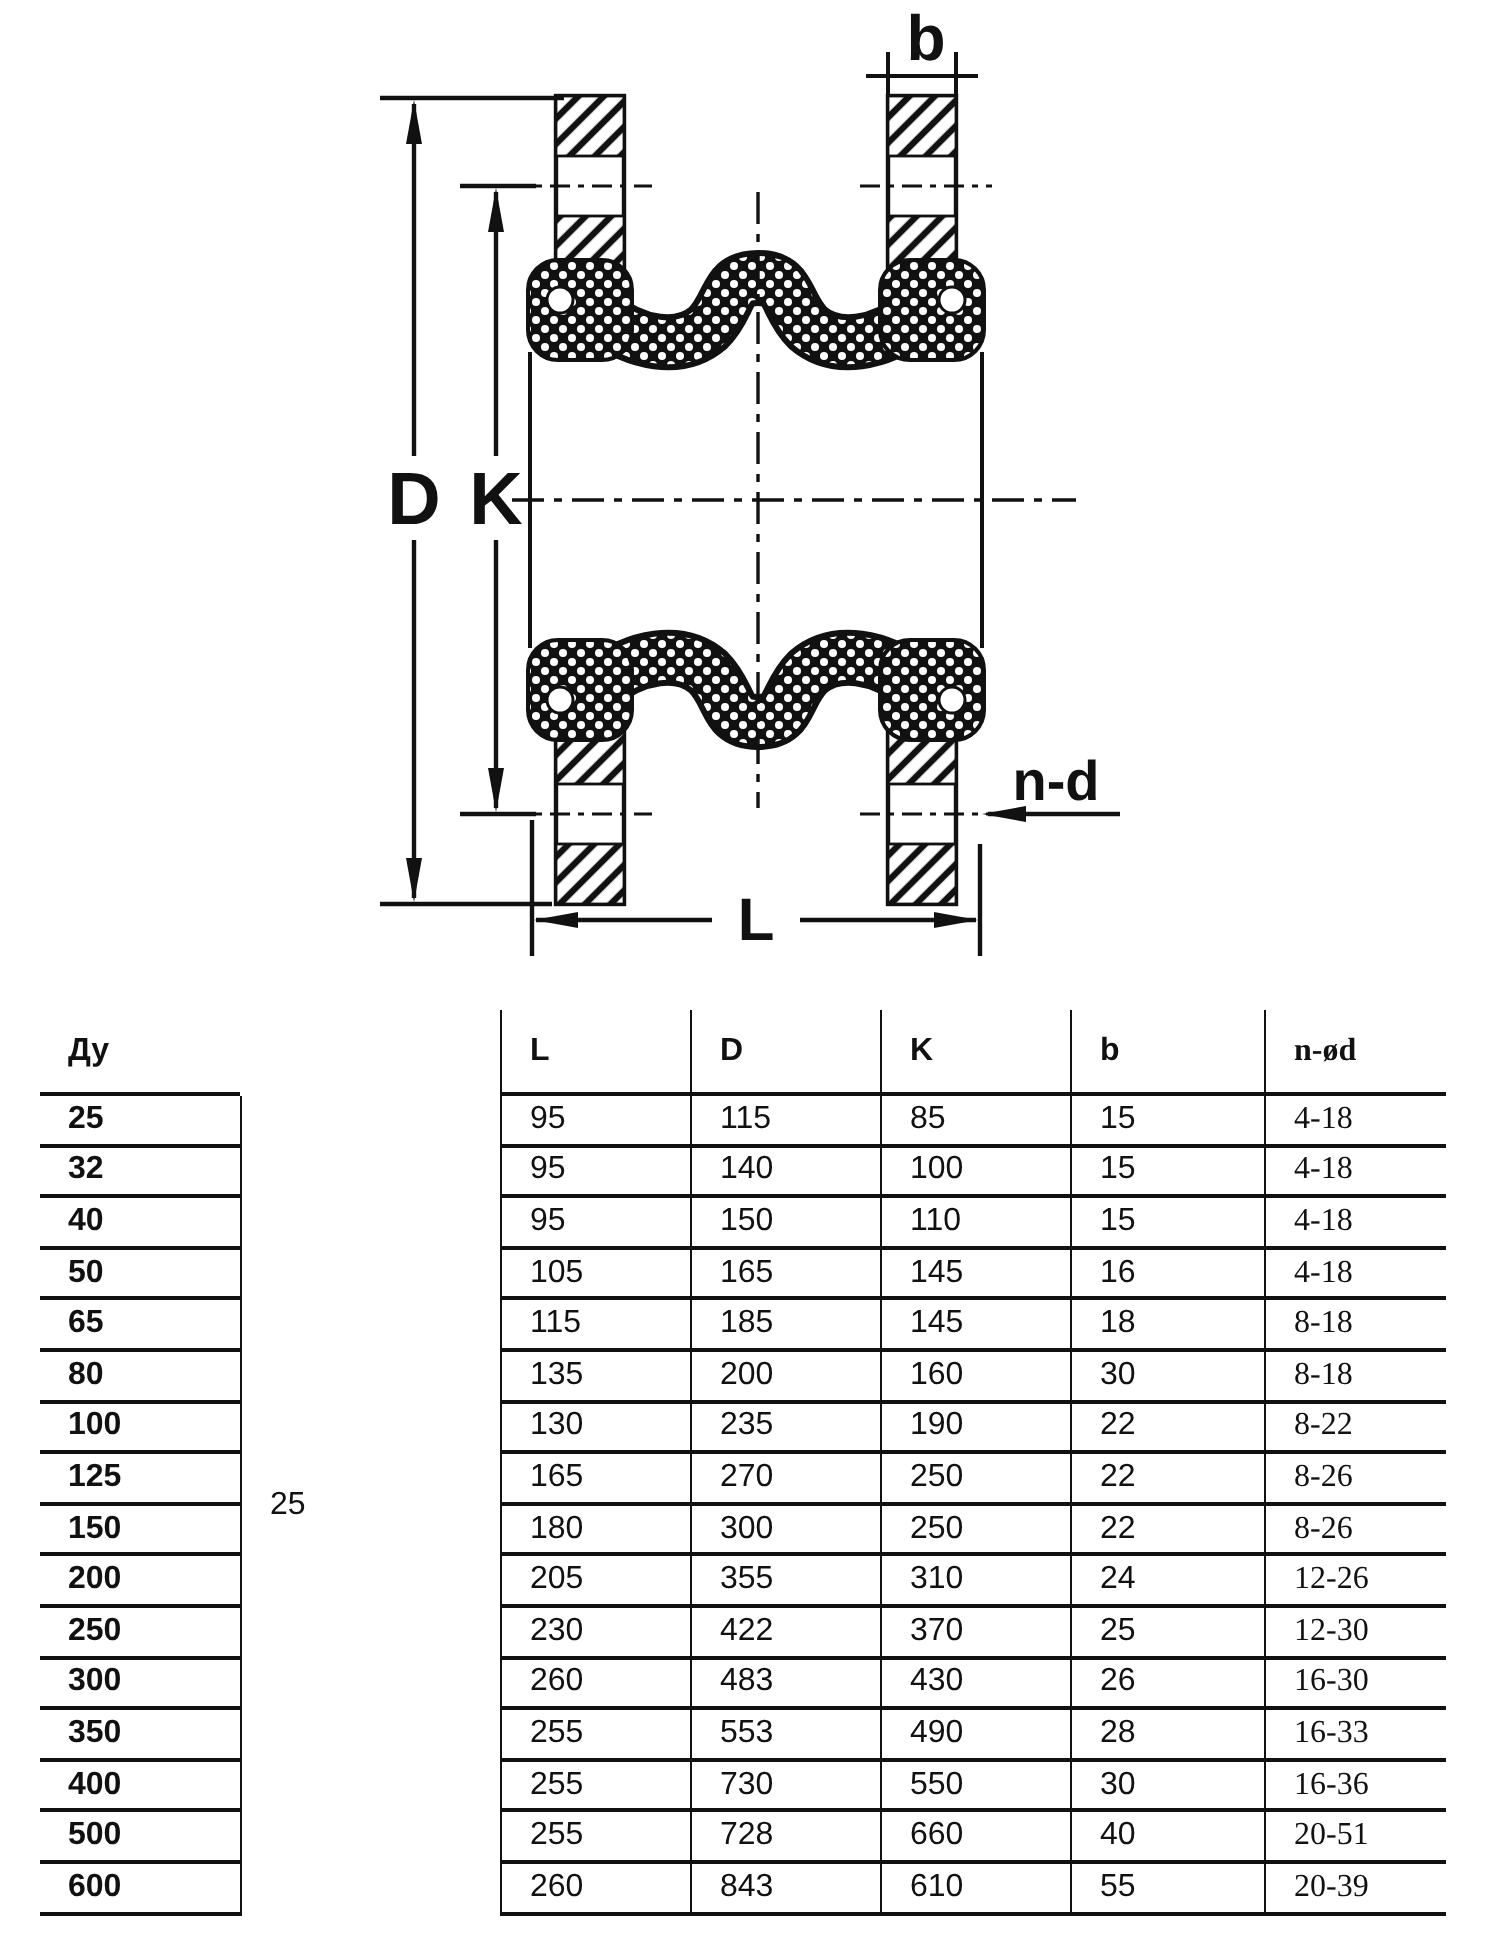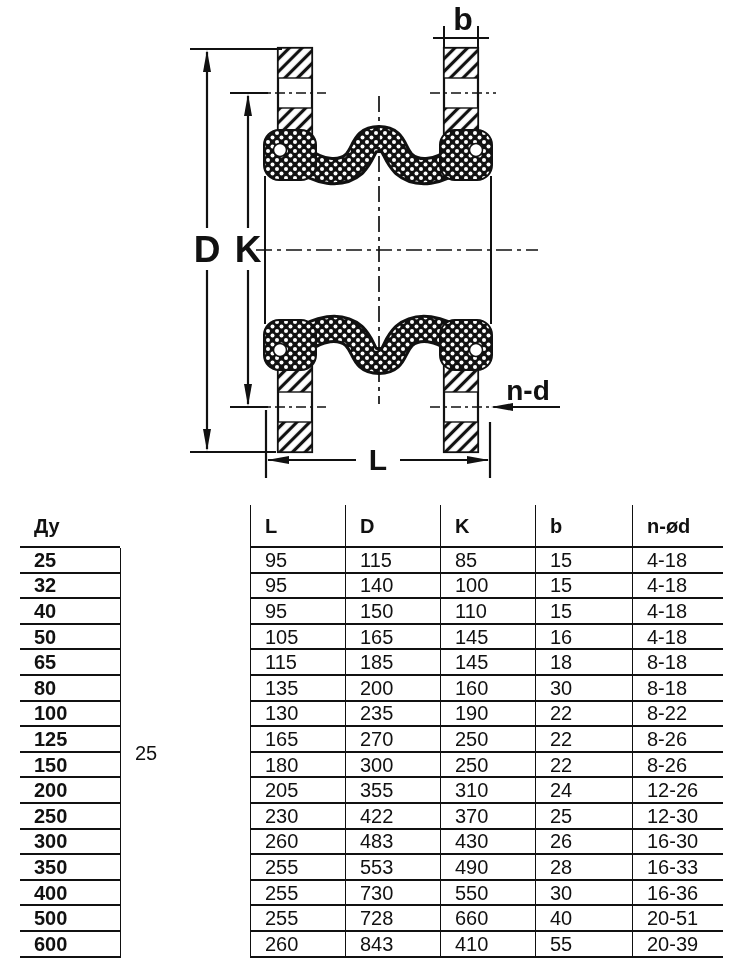--- a/index.html
+++ b/index.html
@@ -25,38 +25,38 @@
   }
   
   #spec-table {
     position: absolute;
     left: 20px;
     top: 505px;
     width: 703px;
     display: grid;
     grid-template-columns: 100px 130px 95px 95px 95px 97px 91px;
     grid-template-rows: 43px repeat(16, 25.6px);
-    font-size: 20px;
+    font-size: 16px;
     line-height: 1;
   }
   #spec-table > div {
     box-sizing: border-box;
     display: flex;
     align-items: center;
     padding-left: 14px;
     white-space: nowrap;
     overflow: hidden;
   }
   .c1 { grid-column: 1; }
   .c2 { grid-column: 2; }
   .c3 { grid-column: 3; }
   .c4 { grid-column: 4; }
   .c5 { grid-column: 5; }
   .c6 { grid-column: 6; }
-  .c7 { grid-column: 7; }
+  .c7 { grid-column: 7; font-family: Liberation Serif, serif; }
   .vl { border-left: 1.8px solid #111; }
   .th {
     font-weight: bold;
     border-bottom: 2.5px solid #111;
   }
   .th.no-b { border-bottom: none; }
   .td { border-bottom: 2px solid #111; }
   .td.du {
     font-weight: bold;
     padding-left: 17px;
@@ -283,17 +283,17 @@
       <div class="td c7 vl">16-36</div>
     <div class="td du c1">500</div>
       <div class="td c3 vl">255</div>
       <div class="td c4 vl">728</div>
       <div class="td c5 vl">660</div>
       <div class="td c6 vl">40</div>
       <div class="td c7 vl">20-51</div>
     <div class="td du c1">600</div>
       <div class="td c3 vl">260</div>
       <div class="td c4 vl">843</div>
-      <div class="td c5 vl">410</div>
+      <div class="td c5 vl">610</div>
       <div class="td c6 vl">55</div>
       <div class="td c7 vl">20-39</div>
   </div>
 </div>
 
 </body></html>

